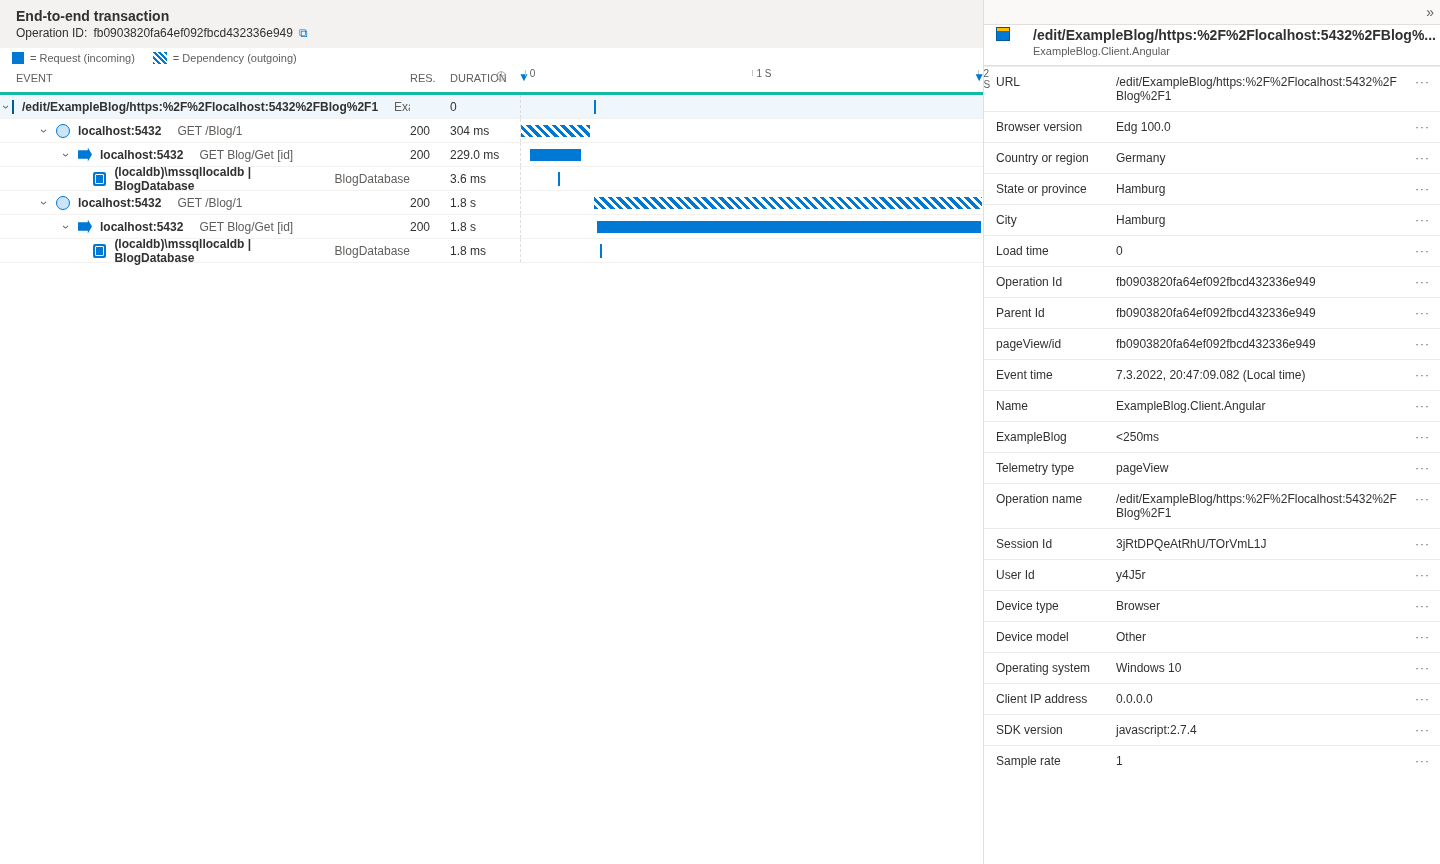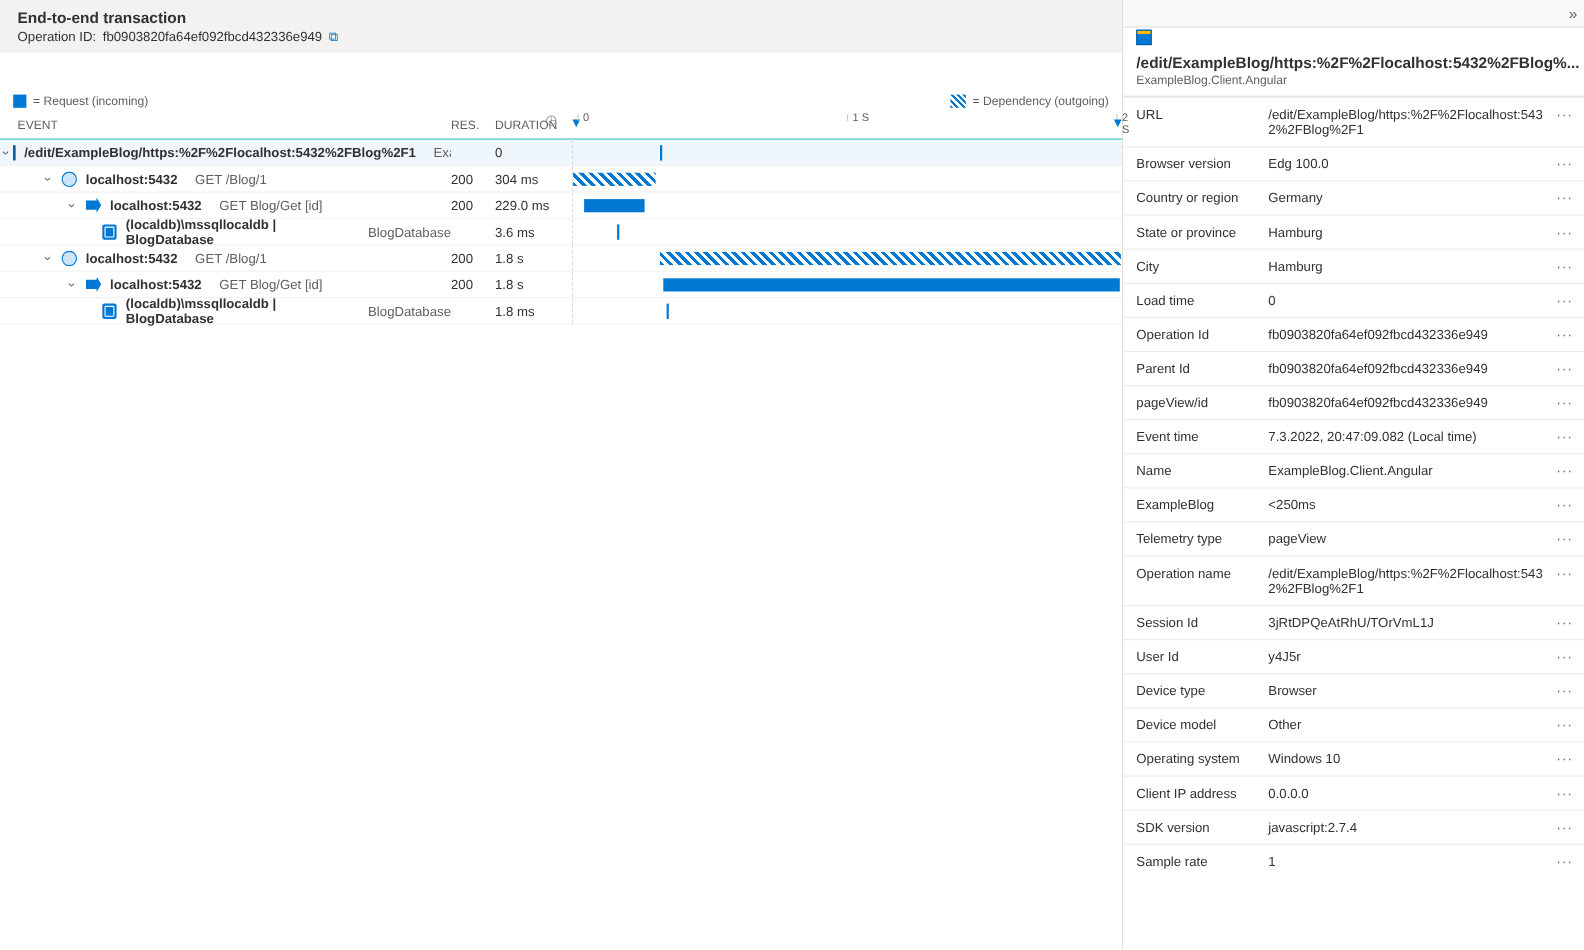--- a/index.html
+++ b/index.html
@@ -4,25 +4,25 @@
   <style>
     * { box-sizing: border-box; margin: 0; padding: 0; }
     body { font-family: "Segoe UI", sans-serif; font-size: 12px; color: #323130; background: #fff; }
     .container { display: flex; width: 1440px; height: 864px; }
     .left-panel { width: 1152px; border-right: 1px solid #e1dfdd; display: flex; flex-direction: column; }
     .right-panel { width: 470px; display: flex; flex-direction: column; }
     .header { background: #f3f2f1; padding: 8px 16px; }
     .header-title { font-weight: 600; font-size: 14px; }
     .header-sub { font-size: 12px; margin-top: 2px; display: flex; align-items: center; gap: 6px; }
     .copy-icon { color: #0078d4; cursor: pointer; }
-    .legend { display: flex; justify-content: space-between; gap: 18px; font-size: 11px; padding: 4px 12px 0; color: #605e5c; margin-top: 34px; }
+    .legend { display: flex; justify-content: flex-start; gap: 18px; font-size: 11px; padding: 4px 12px 0; color: #605e5c; }
     .legend-item { display: flex; align-items: center; gap: 6px; }
     .legend-sq { width: 12px; height: 12px; background: #0078d4; }
     .legend-hatch { width: 14px; height: 12px; background: repeating-linear-gradient(45deg,#0078d4 0 2px,#fff 2px 4px); }
-    .grid-header { display: flex; font-size: 11px; color: #605e5c; padding: 8px 0 4px; border-bottom: 1px solid #14b8a6; align-items: center; }
+    .grid-header { display: flex; font-size: 11px; color: #605e5c; padding: 8px 0 4px; border-bottom: 3px solid #14b8a6; }
     .col-event { width: 410px; padding-left: 16px; }
     .col-res { width: 40px; }
     .col-dur { width: 70px; }
     .col-time { flex: 1; position: relative; }
     .timeline-hdr { position: relative; height: 16px; }
     .tick { position: absolute; border-left: 1px solid #c8c6c4; height: 6px; top: -2px; font-size: 10px; }
     .tick span { position: relative; left: 4px; top: -2px; }
     .funnel { position: absolute; top: -2px; color: #0078d4; font-size: 12px; }
     .clock-icon { position: absolute; top: -4px; color: #979593; font-size: 12px; left: -24px; }
     .row { display: flex; align-items: center; height: 24px; border-bottom: 1px solid #f3f2f1; font-size: 12px; }
@@ -42,21 +42,21 @@
     .dur-cell { width: 70px; }
     .bar-cell { flex: 1; position: relative; height: 100%; border-left: 1px dashed #dcdcdc; }
     .bar { position: absolute; height: 12px; top: 6px; }
     .bar.solid { background: #0078d4; }
     .bar.hatch { background: repeating-linear-gradient(45deg,#0078d4 0 3px,#fff 3px 6px); }
     .collapse-btn { width:18px; text-align:center; color:#605e5c; font-size:14px; padding:4px 0; cursor:pointer; border-bottom:1px solid #e1dfdd; align-self:flex-end; width:100%; text-align:right; padding-right:6px; background:#faf9f8; }
     .collapse-btn { display:block; }
     .rp-top { padding: 2px 4px 8px 12px; border-bottom:1px solid #e1dfdd; }
     .work-item { display:flex; align-items:center; gap:6px; padding:4px 0 10px; cursor:pointer; }
     .wi-icon { width:14px; height:14px; background:#ffb900; border:1px solid #d29200; }
-    .rp-title { display:flex; gap:8px;flex-direction:column; }
+    .rp-title { display:flex; gap:23px; }
     .rp-title-text { font-size:14px; font-weight:600; white-space:nowrap; overflow:hidden; text-overflow:ellipsis; }
     .rp-sub { font-size:11px; color:#605e5c; margin-top:2px; }
     .props-hdr { display:flex; justify-content:space-between; padding:12px 12px 6px; }
     .props-hdr h3 { font-size:14px; font-weight:600; }
     .showless { color:#0078d4; font-size:12px; cursor:pointer; }
     .prop-row { display:flex; align-items:flex-start; padding:8px 4px 8px 12px; border-top:1px solid #edebe9; font-size:12px; }
     .prop-key { width:120px; color:#323130; flex-shrink:0; }
     .prop-val { flex:1; padding-right:6px; word-break:break-all; }
     .more { color:#605e5c; cursor:pointer; padding:0 6px; letter-spacing:1px; }
     .chev { transform: rotate(90deg); display:inline-block; }

